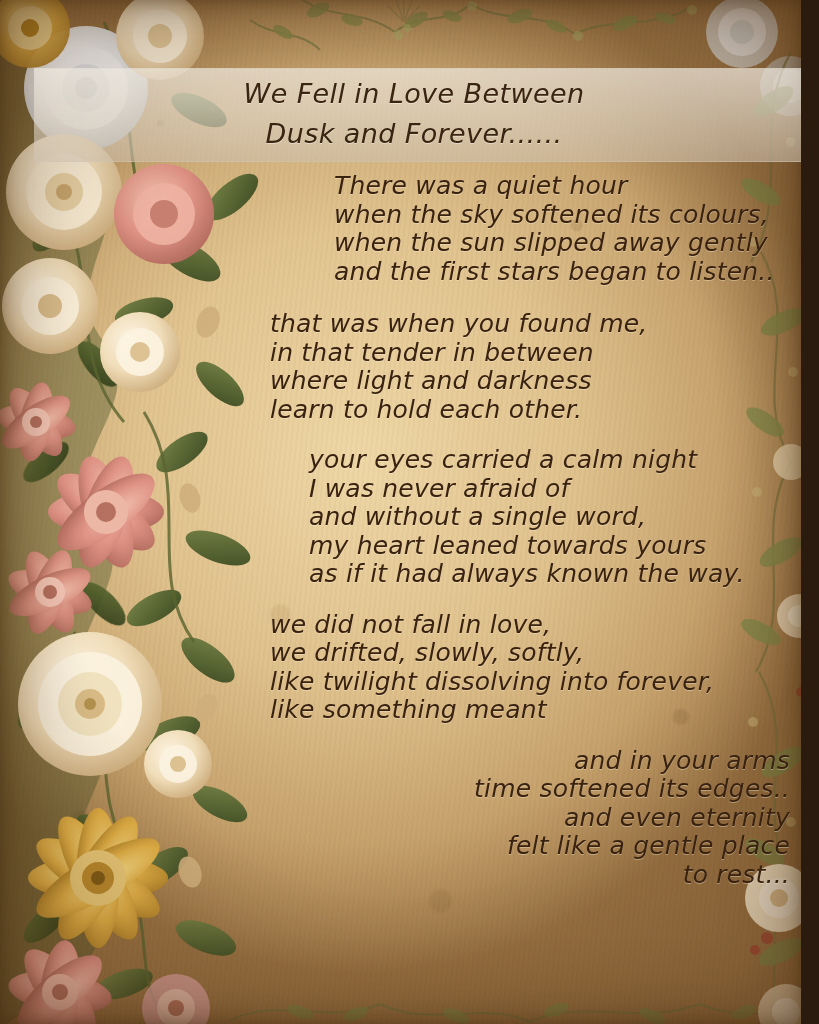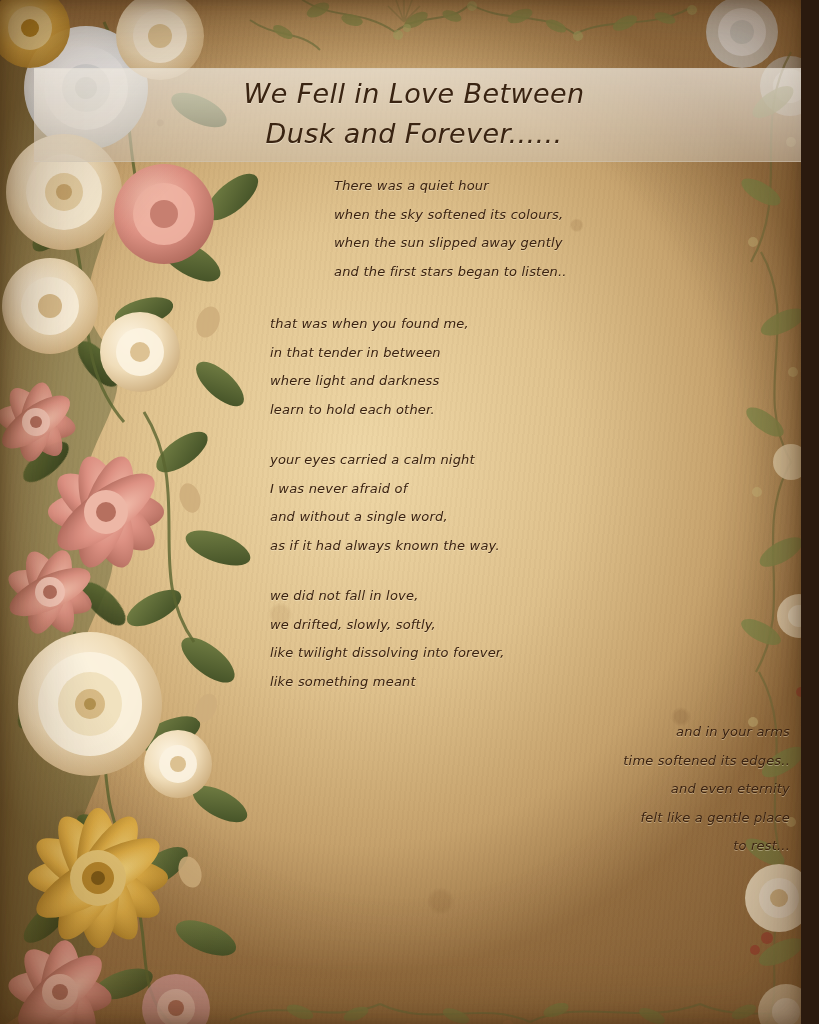--- a/index.html
+++ b/index.html
@@ -116,37 +116,37 @@
 
   
   .poem {
     position: absolute;
     left: 270px;
     top: 172px;
     width: 520px;
     color: #3a2211;
     font-family: "DejaVu Sans", sans-serif;
     font-style: italic;
-    font-size: 13px;
+    font-size: 25px;
     line-height: 28.5px;
     letter-spacing: 0.2px;
     text-shadow: 0 1px 0 rgba(255,246,222,0.35);
   }
   .stanza {
     margin: 0 0 22px 0;
   }
   .stanza .line {
     white-space: pre;
   }
   .stanza-0 {
     padding-left: 64px;
     margin-bottom: 24px;
   }
   .stanza-1 { padding-left: 0; }
-  .stanza-2 { padding-left: 0; }
+  .stanza-2 { padding-left: 0; margin-left: 39px; }
   .stanza-3 { padding-left: 0; font-style: italic; }
   .stanza-4 { padding-left: 0; margin-bottom: 0; text-align: right; }
 </style>
 </head>
 <body>
 
 <div id="page">
 
   <div class="paper-texture"></div>
 
@@ -476,20 +476,21 @@
       <div class="line">that was when you found me,</div>
       <div class="line">in that tender in between</div>
       <div class="line">where light and darkness</div>
       <div class="line">learn to hold each other.</div>
     </div>
 
     <div class="stanza stanza-2">
       <div class="line">your eyes carried a calm night</div>
       <div class="line">I was never afraid of</div>
       <div class="line">and without a single word,</div>
+      <div class="line">my heart leaned towards yours</div>
       <div class="line">as if it had always known the way.</div>
     </div>
 
     <div class="stanza stanza-3">
       <div class="line">we did not fall in love,</div>
       <div class="line">we drifted, slowly, softly,</div>
       <div class="line">like twilight dissolving into forever,</div>
       <div class="line">like something meant</div>
     </div>
 

